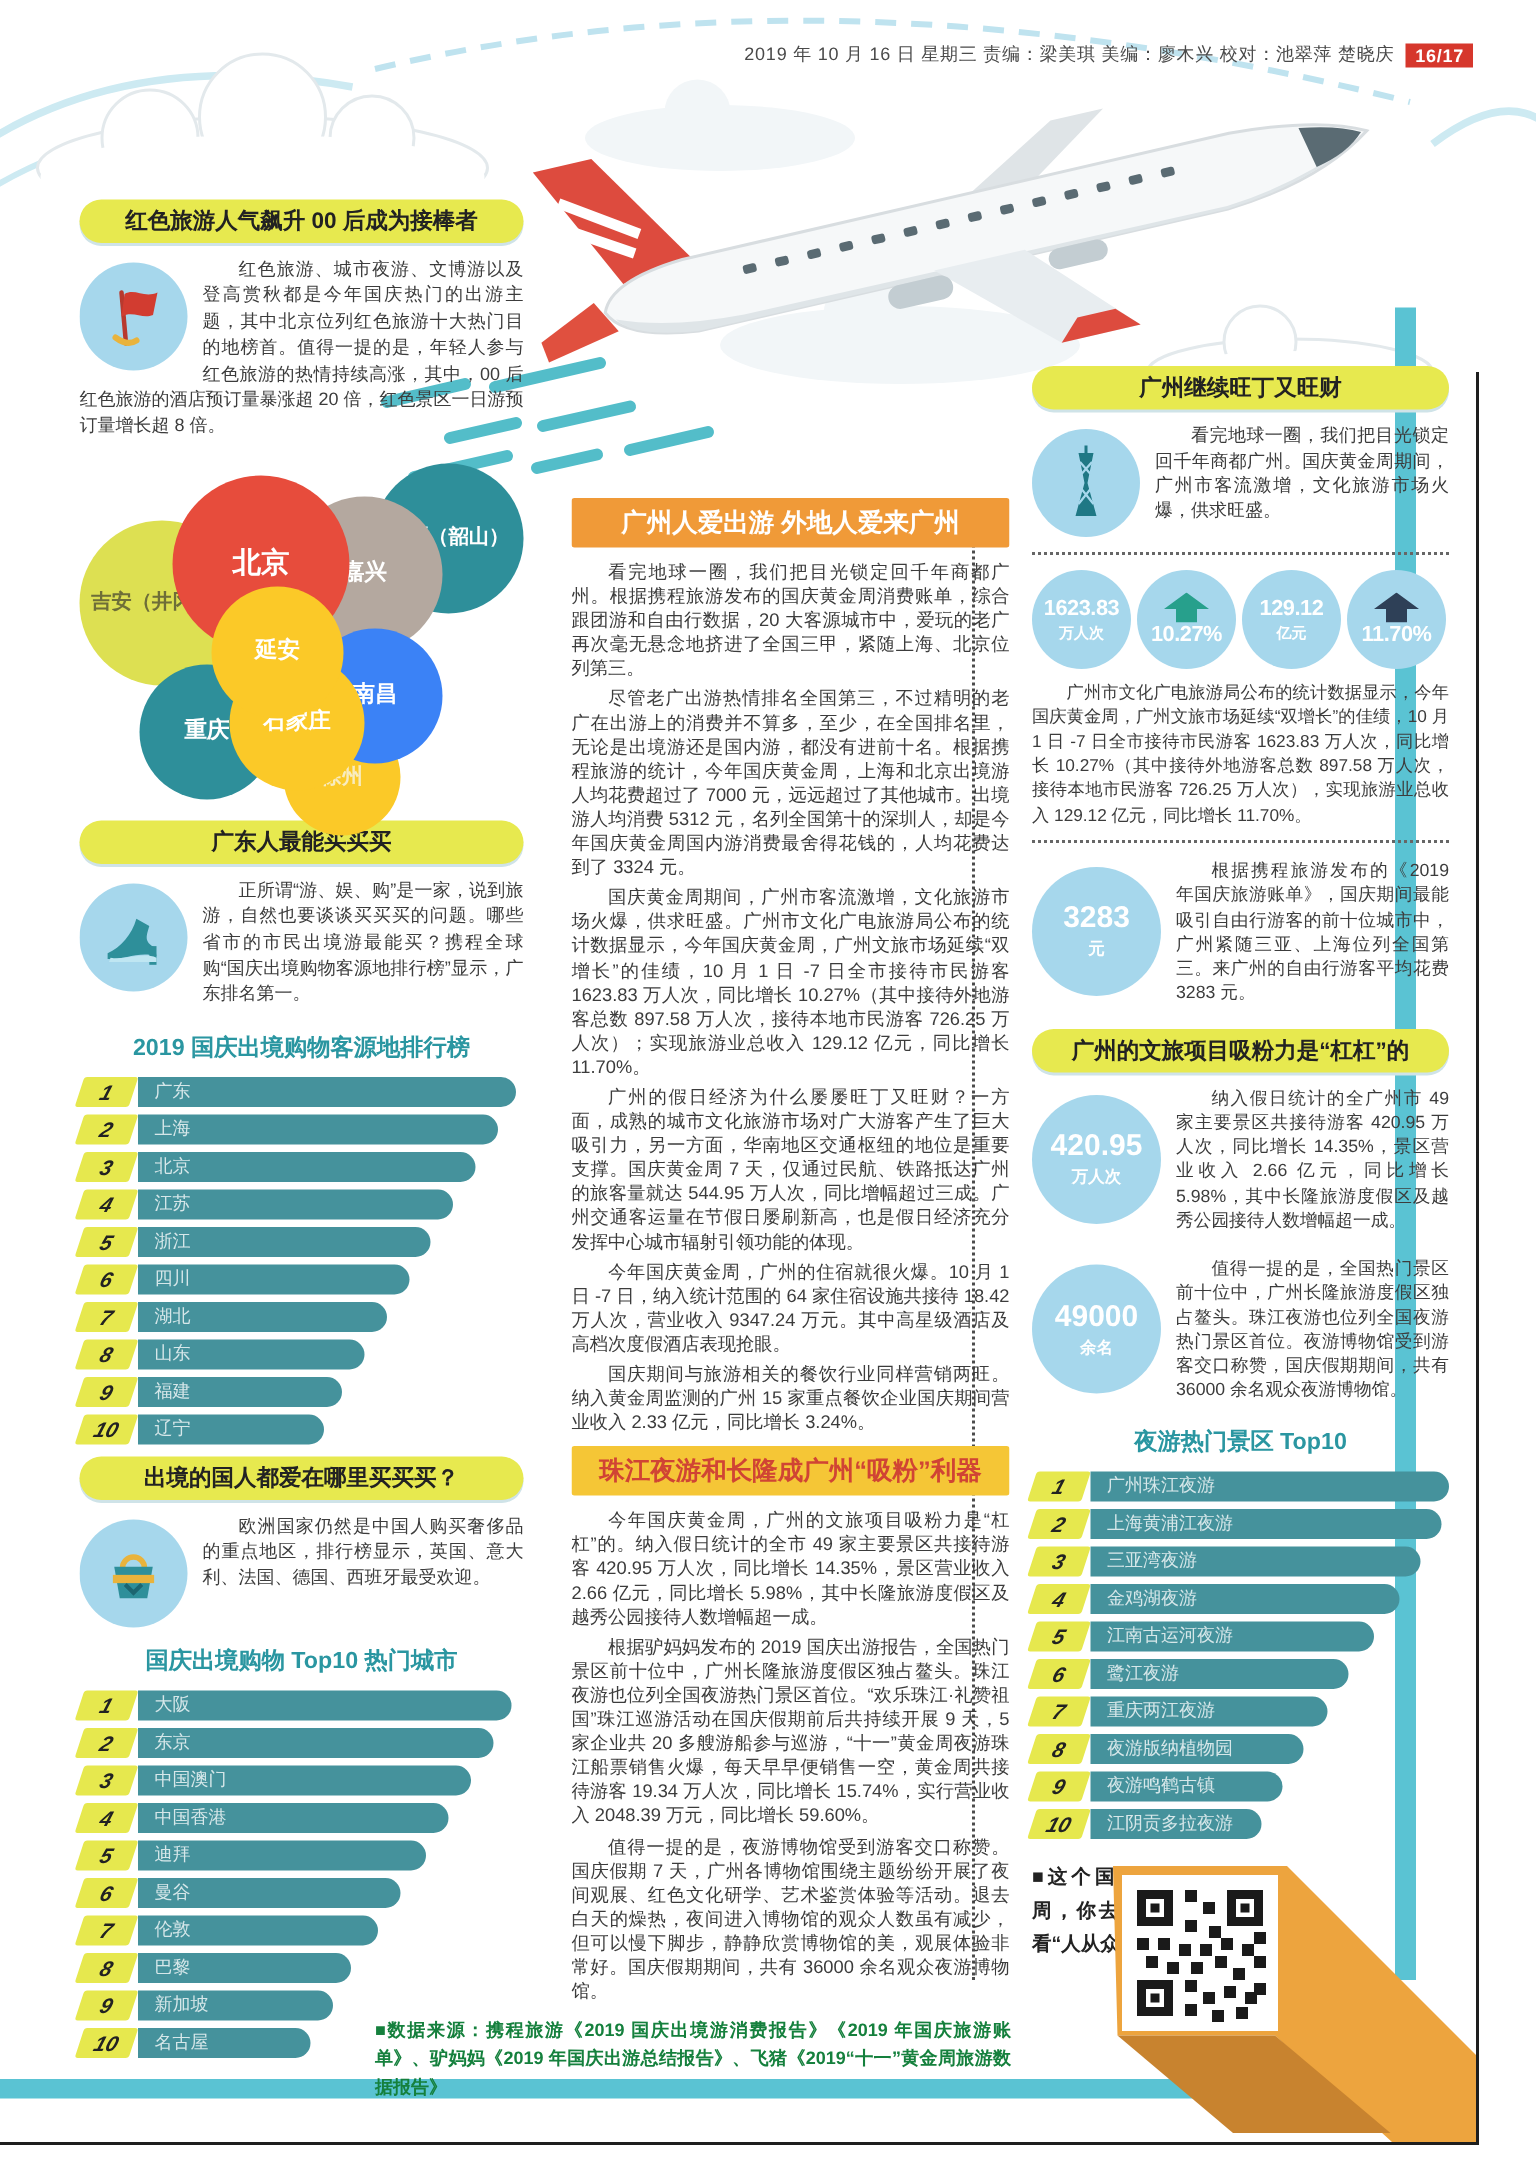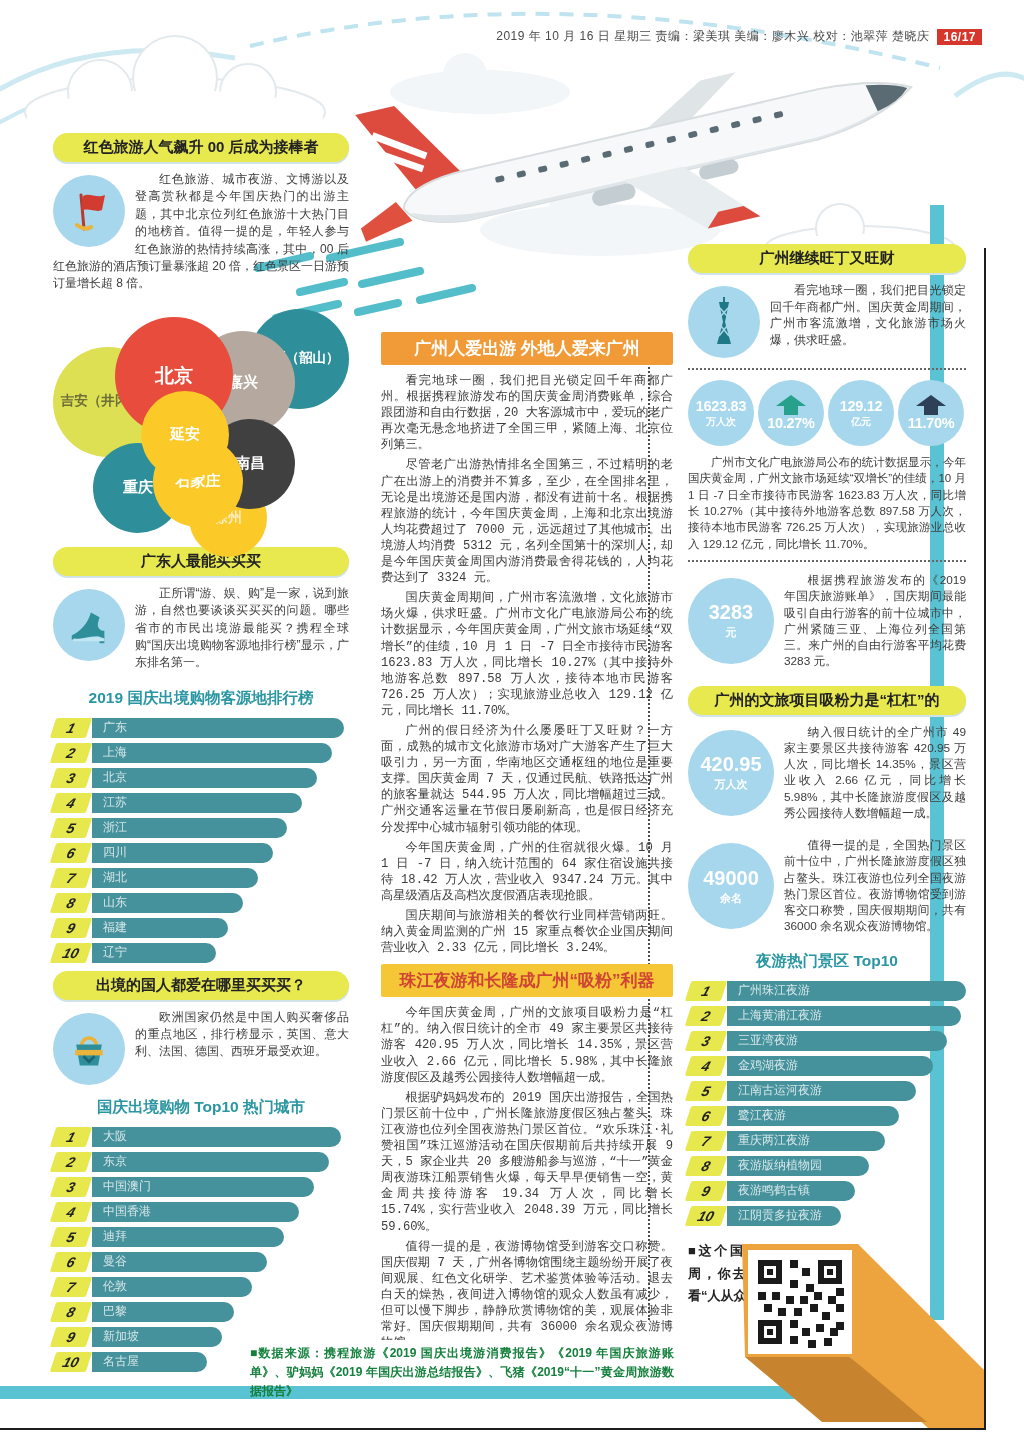--- a/index.html
+++ b/index.html
@@ -46,21 +46,21 @@
               text-align:center;font-style:italic;font-weight:bold;font-size:14px;color:#222;line-height:20px;}
   .rank-bar{height:20px;background:#45929c;border-radius:0 10px 10px 0;margin-left:3px;
             display:flex;align-items:center;overflow:hidden;}
   .rank-label{color:rgba(255,255,255,.78);font-size:12px;padding-left:11px;white-space:nowrap;font-style:normal;}
 
   
   .bar-title-orange{background:#f09a38;color:#fff;font-size:17px;font-weight:bold;text-align:center;
                     padding:5px 0;margin:0 0 8px;border-radius:2px;}
   .bar-title-yellow{background:#f5c636;color:#d04434;font-size:17px;font-weight:bold;text-align:center;
                     padding:5px 0;margin:8px 0 8px;border-radius:2px;}
-  .col-mid p.body{font-size:12.2px;line-height:1.32;margin:0 0 4px;font-family:Liberation Mono, monospace;}
+  .col-mid p.body{font-size:12.2px;line-height:1.32;margin:0 0 4px;}
 
   
   .col-right p.body{font-size:12px;line-height:1.38;}
   .dotted-div{border-top:2px dotted #666;margin:8px 0 10px;}
   .stat-row{display:flex;gap:4px;margin:2px 0 8px;}
   .stat-circle{width:66px;height:66px;border-radius:50%;background:#a6d7ec;flex:none;
                display:flex;flex-direction:column;align-items:center;justify-content:center;color:#fff;font-weight:bold;}
   .stat-circle .value{font-size:14.5px;letter-spacing:-.3px;}
   .stat-circle .unit{font-size:10px;margin-top:1px;}
   .stats-para{font-size:11.5px !important;line-height:1.42 !important;}
@@ -168,21 +168,21 @@
       </div>
       <p class="body">红色旅游、城市夜游、文博游以及登高赏秋都是今年国庆热门的出游主题，其中北京位列红色旅游十大热门目的地榜首。值得一提的是，年轻人参与红色旅游的热情持续高涨，其中，00 后红色旅游的酒店预订量暴涨超 20 倍，红色景区一日游预订量增长超 8 倍。</p>
     </div>
 
     <div class="bubbles">
       <div class="bubble" style="left:62px;top:14px;width:118px;height:118px;background:#e74c3c;color:#fff;font-size:19px;z-index:3;">北京</div>
       <div class="bubble" style="left:196px;top:6px;width:100px;height:100px;background:#2e8f9a;color:#fff;font-size:13.5px;z-index:2;">湘潭（韶山）</div>
       <div class="bubble" style="left:0px;top:44px;width:110px;height:110px;background:#dde052;color:#6e6e38;font-size:13.5px;z-index:1;">吉安（井冈山）</div>
       <div class="bubble" style="left:138px;top:28px;width:104px;height:104px;background:#b4a89f;color:#fff;font-size:15px;z-index:2;">嘉兴</div>
       <div class="bubble" style="left:88px;top:88px;width:88px;height:88px;background:#fbc928;color:#fff;font-size:15px;z-index:4;">延安</div>
-      <div class="bubble" style="left:152px;top:116px;width:90px;height:90px;background:#404040;color:#fff;font-size:15px;z-index:2;">南昌</div>
+      <div class="bubble" style="left:152px;top:116px;width:90px;height:90px;background:#3b82f6;color:#fff;font-size:15px;z-index:2;">南昌</div>
       <div class="bubble" style="left:40px;top:140px;width:90px;height:90px;background:#2e8f9a;color:#fff;font-size:15px;z-index:2;">重庆</div>
       <div class="bubble" style="left:100px;top:134px;width:90px;height:90px;background:#fbc928;color:#fff;font-size:15px;z-index:3;">石家庄</div>
       <div class="bubble" style="left:136px;top:176px;width:78px;height:78px;background:#fbc928;color:#f8ecc0;font-size:14px;z-index:1;">徐州</div>
     </div>
 
     <div class="pill-title">广东人最能买买买</div>
     <div class="para-icon">
       <div class="icon-circle">
         <svg width="46" height="46" viewBox="0 0 48 48">
           <path d="M6 35 C15 31 23 22 26 11 L35 16 C33 23 31 27 39 31 L40 37 C28 33 16 40 6 39 Z" fill="#2e8f9a"></path>

